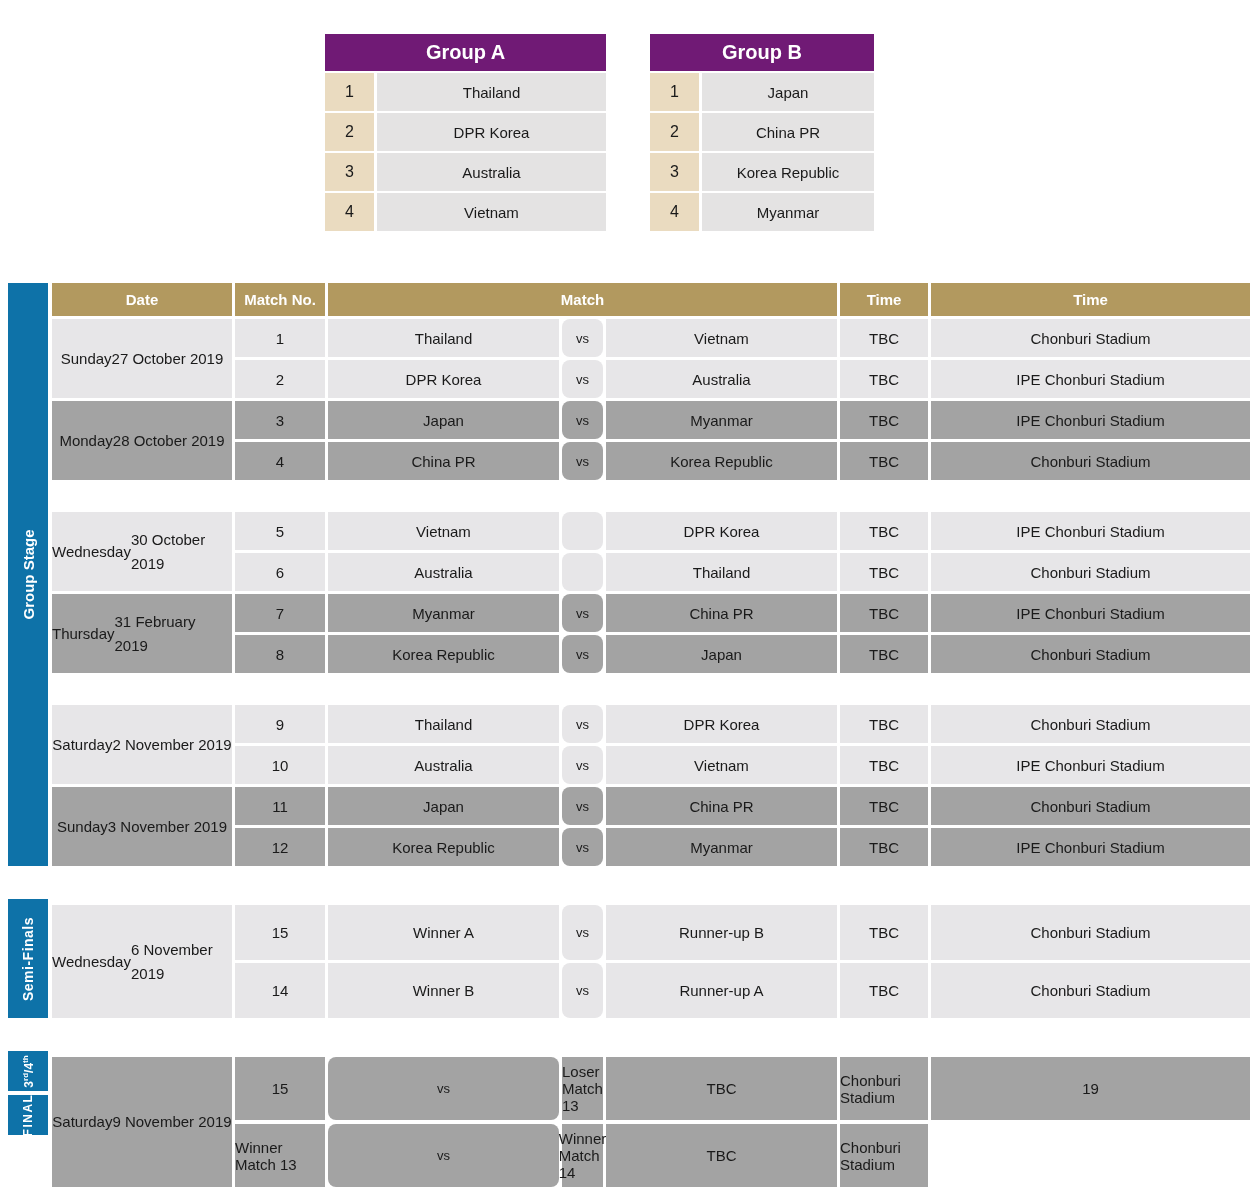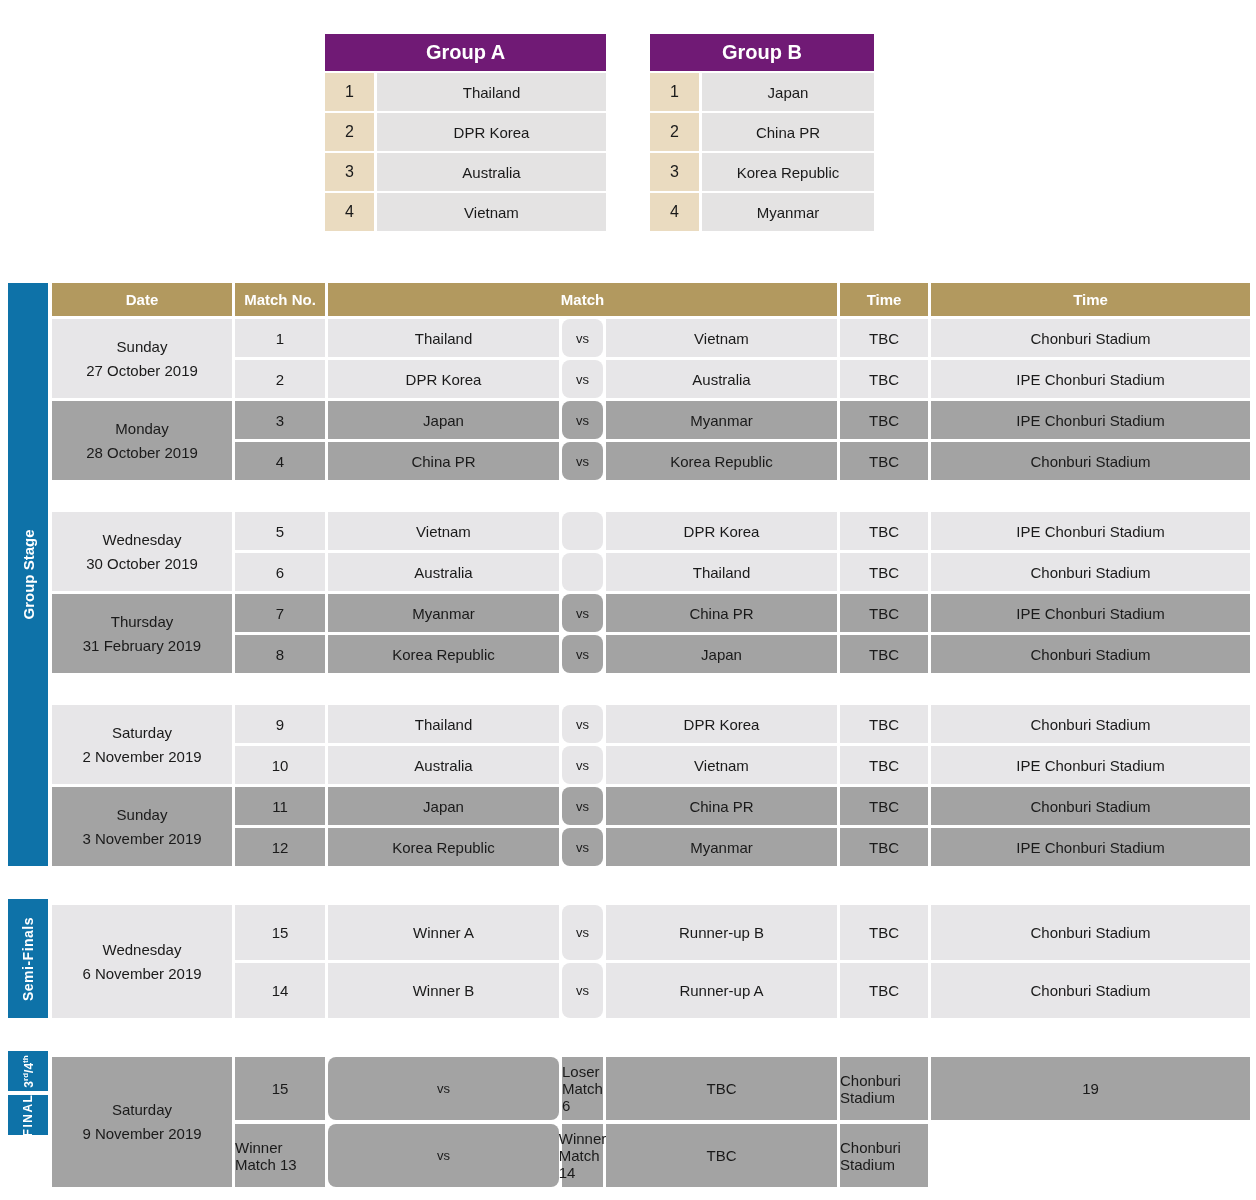--- a/index.html
+++ b/index.html
@@ -61,21 +61,21 @@
   .band-body > .block:first-of-type{margin-top:6px;}
   .semi-block{grid-auto-rows:55px;margin-top:0;}
   .final-block{grid-auto-rows:63px;row-gap:4px;margin-top:0;}
 
   .block-gap{height:29px;}
   .section-gap{height:33px;}
 
   .cell{display:flex;align-items:center;justify-content:center;font-size:15px;}
   .gray .cell{background:#e7e6e8;}
   .tan  .cell{background:#a3a3a3;}
-  .date-cell{grid-row:1 / span 2;grid-column:1;flex-direction:column;line-height:24px;}
+  .date-cell{grid-row:1 / span 2;grid-column:1;flex-direction:row;line-height:24px;}
   .vs-cell{font-size:13px;border-radius:8px;}
 </style>
 </head>
 <body>
 
 <div class="groups-area">
 
   <div class="group-table" id="groupA">
     <div class="group-header">Group A</div>
     <div class="group-row">
@@ -295,21 +295,21 @@
       </div>
     </div>
     <div class="band-body">
       <div class="block final-block tan">
         <div class="cell date-cell">
           <div>Saturday</div>
           <div>9 November 2019</div>
         </div>
         <div class="cell">15</div>
         <div class="cell vs-cell">vs</div>
-        <div class="cell">Loser Match 6</div>
+        <div class="cell">Loser Match 13</div>
         <div class="cell">TBC</div>
         <div class="cell">Chonburi Stadium</div>
         <div class="cell">19</div>
         <div class="cell">Winner Match 13</div>
         <div class="cell vs-cell">vs</div>
         <div class="cell">Winner Match 14</div>
         <div class="cell">TBC</div>
         <div class="cell">Chonburi Stadium</div>
       </div>
     </div>

